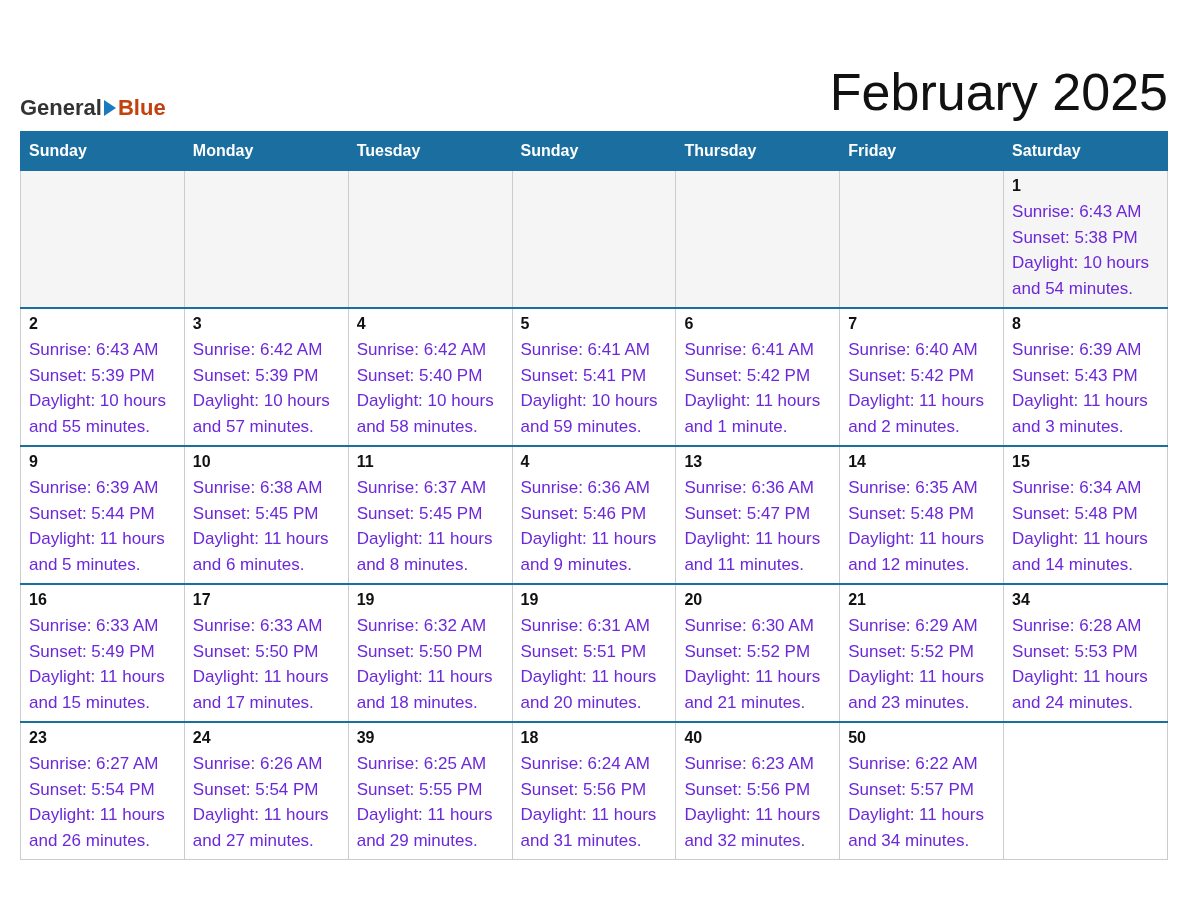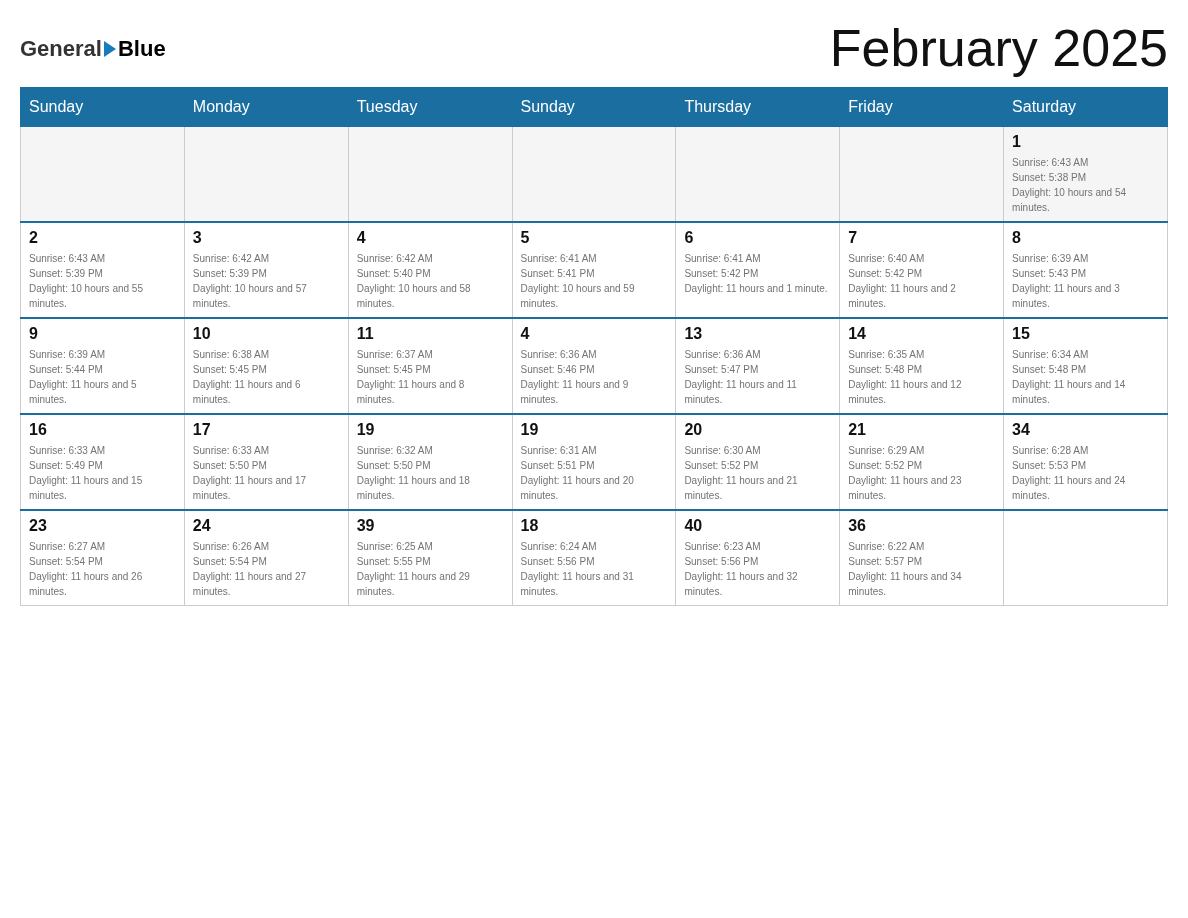--- a/index.html
+++ b/index.html
@@ -6,21 +6,21 @@
     body {
       font-family: Arial, Helvetica, sans-serif;
       background: #fff;
       padding: 20px;
       width: 1188px;
       min-height: 918px;
     }
     .header {
       display: flex;
       justify-content: space-between;
-      align-items: center;
+      align-items: flex-end;
       margin-bottom: 10px;
     }
     .logo {
       display: flex;
       flex-direction: column;
       align-items: flex-start;
     }
     .logo-text {
       display: flex;
       align-items: center;
@@ -32,48 +32,49 @@
     .logo-triangle {
       width: 0;
       height: 0;
       border-left: 12px solid #1a7abf;
       border-top: 8px solid transparent;
       border-bottom: 8px solid transparent;
       margin: 0 2px;
       display: inline-block;
     }
     .logo-blue {
-      color: #000000;
+      color: #c2410c;
       font-size: 22px;
       font-weight: bold;
     }
     .title-block {
       text-align: right;
     }
     .month-title {
       font-size: 52px;
       font-weight: normal;
       color: #111;
       line-height: 1.1;
+      margin-top: 44px;
     }
     .location {
       font-size: 20px;
       color: #333;
       margin-top: 4px;
     }
     .calendar {
       width: 100%;
       border-collapse: collapse;
       margin-top: 8px;
     }
     .calendar th {
       background-color: #1a6fa0;
       color: #fff;
       font-size: 16px;
-      font-weight: normal;
+      font-weight: bold;
       padding: 10px 8px;
       text-align: left;
       border: 1px solid #1a6fa0;
     }
     .calendar td {
       border: 1px solid #ccc;
       vertical-align: top;
       padding: 6px 8px;
       width: calc(100% / 7);
       min-height: 110px;
@@ -83,22 +84,22 @@
       background: #f5f5f5;
     }
     .day-number {
       font-size: 16px;
       font-weight: bold;
       color: #111;
       display: block;
       margin-bottom: 4px;
     }
     .day-info {
-      font-size: 10px;
-      color: #737373;
+      font-size: 17px;
+      color: #6d28d9;
       line-height: 1.5;
     }
     .empty-cell {
       background: #f5f5f5;
     }
     .row-divider td {
       border-top: 2px solid #1a6fa0;
     }
   </style>
 </head>
@@ -247,19 +248,19 @@
         </td>
         <td>
           <span class="day-number">18</span>
           <div class="day-info">Sunrise: 6:24 AM<br>Sunset: 5:56 PM<br>Daylight: 11 hours and 31 minutes.</div>
         </td>
         <td>
           <span class="day-number">40</span>
           <div class="day-info">Sunrise: 6:23 AM<br>Sunset: 5:56 PM<br>Daylight: 11 hours and 32 minutes.</div>
         </td>
         <td>
-          <span class="day-number">36</span>
+          <span class="day-number">50</span>
           <div class="day-info">Sunrise: 6:22 AM<br>Sunset: 5:57 PM<br>Daylight: 11 hours and 34 minutes.</div>
         </td>
         <td class="empty-cell"></td>
       </tr>
     </tbody>
 </table>
 
 </body></html>

